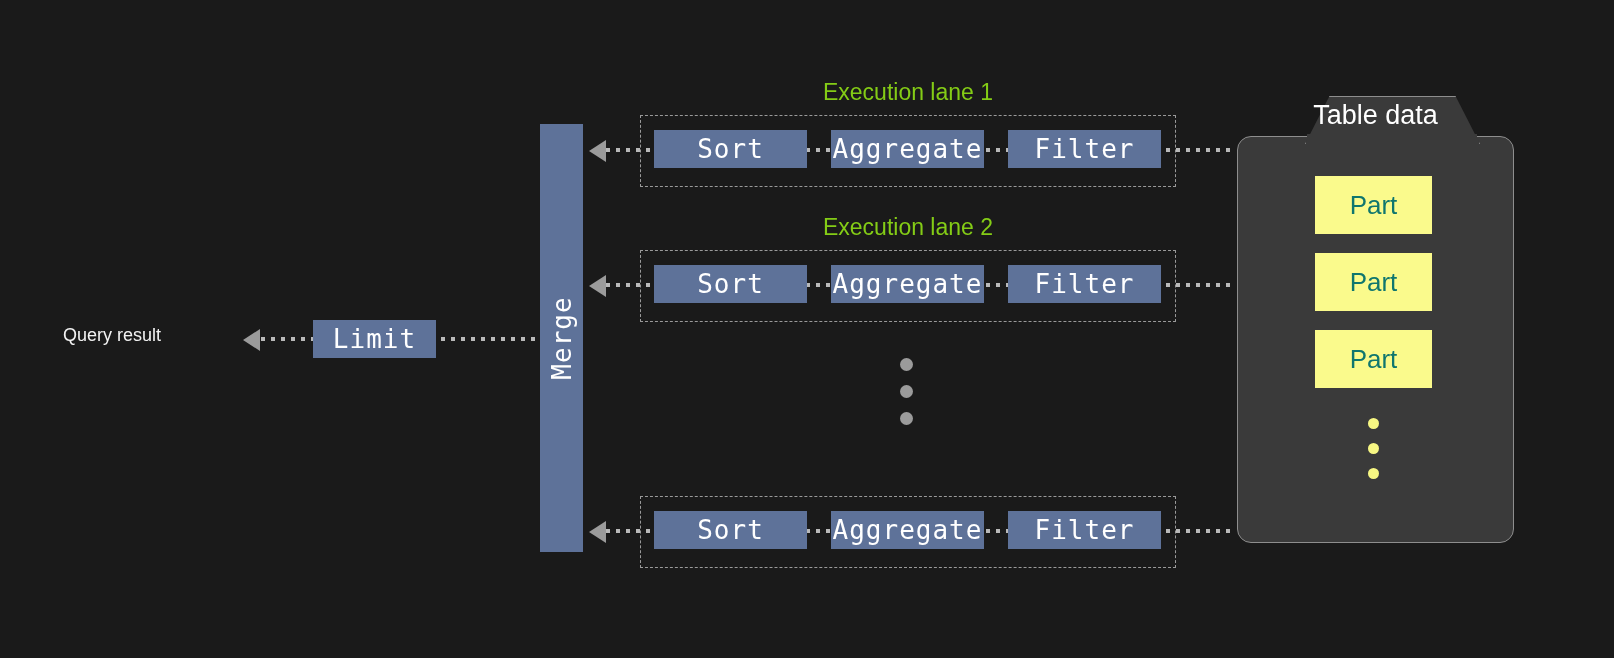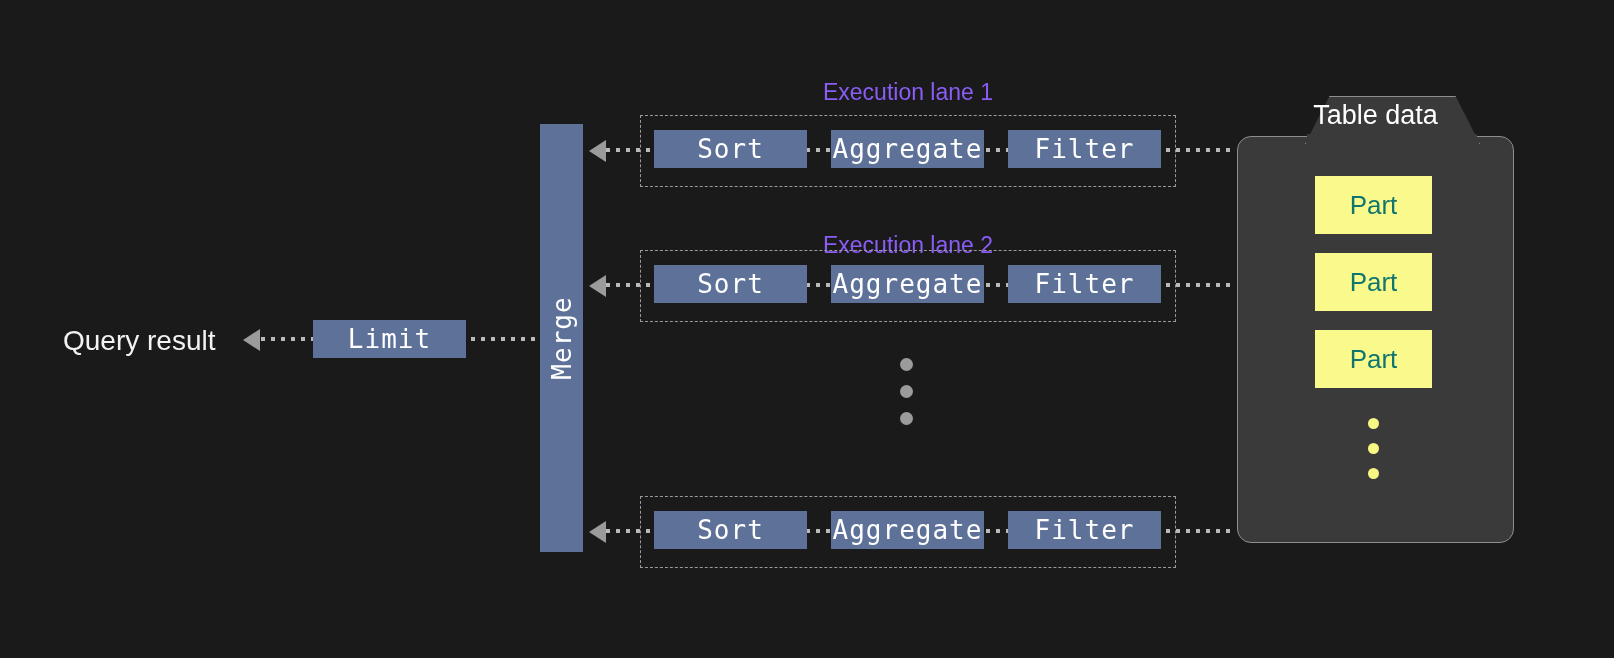--- a/index.html
+++ b/index.html
@@ -75,31 +75,31 @@
 
   
   .lane-frame {
     position: absolute;
     border: 1px dashed #9a9a9a;
     box-sizing: border-box;
     z-index: 1;
   }
   .lane-title {
     position: absolute;
-    color: #8b5cf6;
+    color: #84cc16;
     font-size: 23px;
     text-align: center;
     z-index: 1;
   }
 
   
   #query-result-label {
     position: absolute;
     color: #f2f2f2;
-    font-size: 28px;
+    font-size: 18px;
     white-space: nowrap;
   }
 
   
   .vdots { position: absolute; z-index: 1; }
   .vdots .dot {
     width: 13px; height: 13px;
     border-radius: 50%;
     margin-bottom: 14px;
   }
@@ -167,41 +167,41 @@
 <body>
 
 <div id="canvas">
 
   <div id="query-result-label" class="abs" style="left:63px; top:325px;">Query result</div>
 
   <div class="arrow-left" style="left:243px; top:329px;"></div>
 
   <div class="dotline" style="left:261px; top:337px; width:285px;"></div>
 
-  <div class="op-box" style="left:313px; top:320px; width:153px; height:38px;">Limit</div>
+  <div class="op-box" style="left:313px; top:320px; width:123px; height:38px;">Limit</div>
 
   <div id="merge-bar" style="left:540px; top:124px; width:43px; height:428px;">
     <span class="merge-label">Merge</span>
   </div>
 
   <div class="lane-title" style="left:640px; top:79px; width:536px;">Execution lane 1</div>
 
   <div class="lane-frame" style="left:640px; top:115px; width:536px; height:72px;"></div>
 
   <div class="arrow-left" style="left:589px; top:140px;"></div>
 
   <div class="dotline" style="left:606px; top:148px; width:624px;"></div>
 
   <div class="op-box" style="left:654px; top:130px; width:153px; height:38px;">Sort</div>
 
   <div class="op-box" style="left:831px; top:130px; width:153px; height:38px;">Aggregate</div>
 
   <div class="op-box" style="left:1008px; top:130px; width:153px; height:38px;">Filter</div>
 
-  <div class="lane-title" style="left:640px; top:214px; width:536px;margin-top:18px;">Execution lane 2</div>
+  <div class="lane-title" style="left:640px; top:214px; width:536px;">Execution lane 2</div>
 
   <div class="lane-frame" style="left:640px; top:250px; width:536px; height:72px;"></div>
 
   <div class="arrow-left" style="left:589px; top:275px;"></div>
 
   <div class="dotline" style="left:606px; top:283px; width:624px;"></div>
 
   <div class="op-box" style="left:654px; top:265px; width:153px; height:38px;">Sort</div>
 
   <div class="op-box" style="left:831px; top:265px; width:153px; height:38px;">Aggregate</div>

